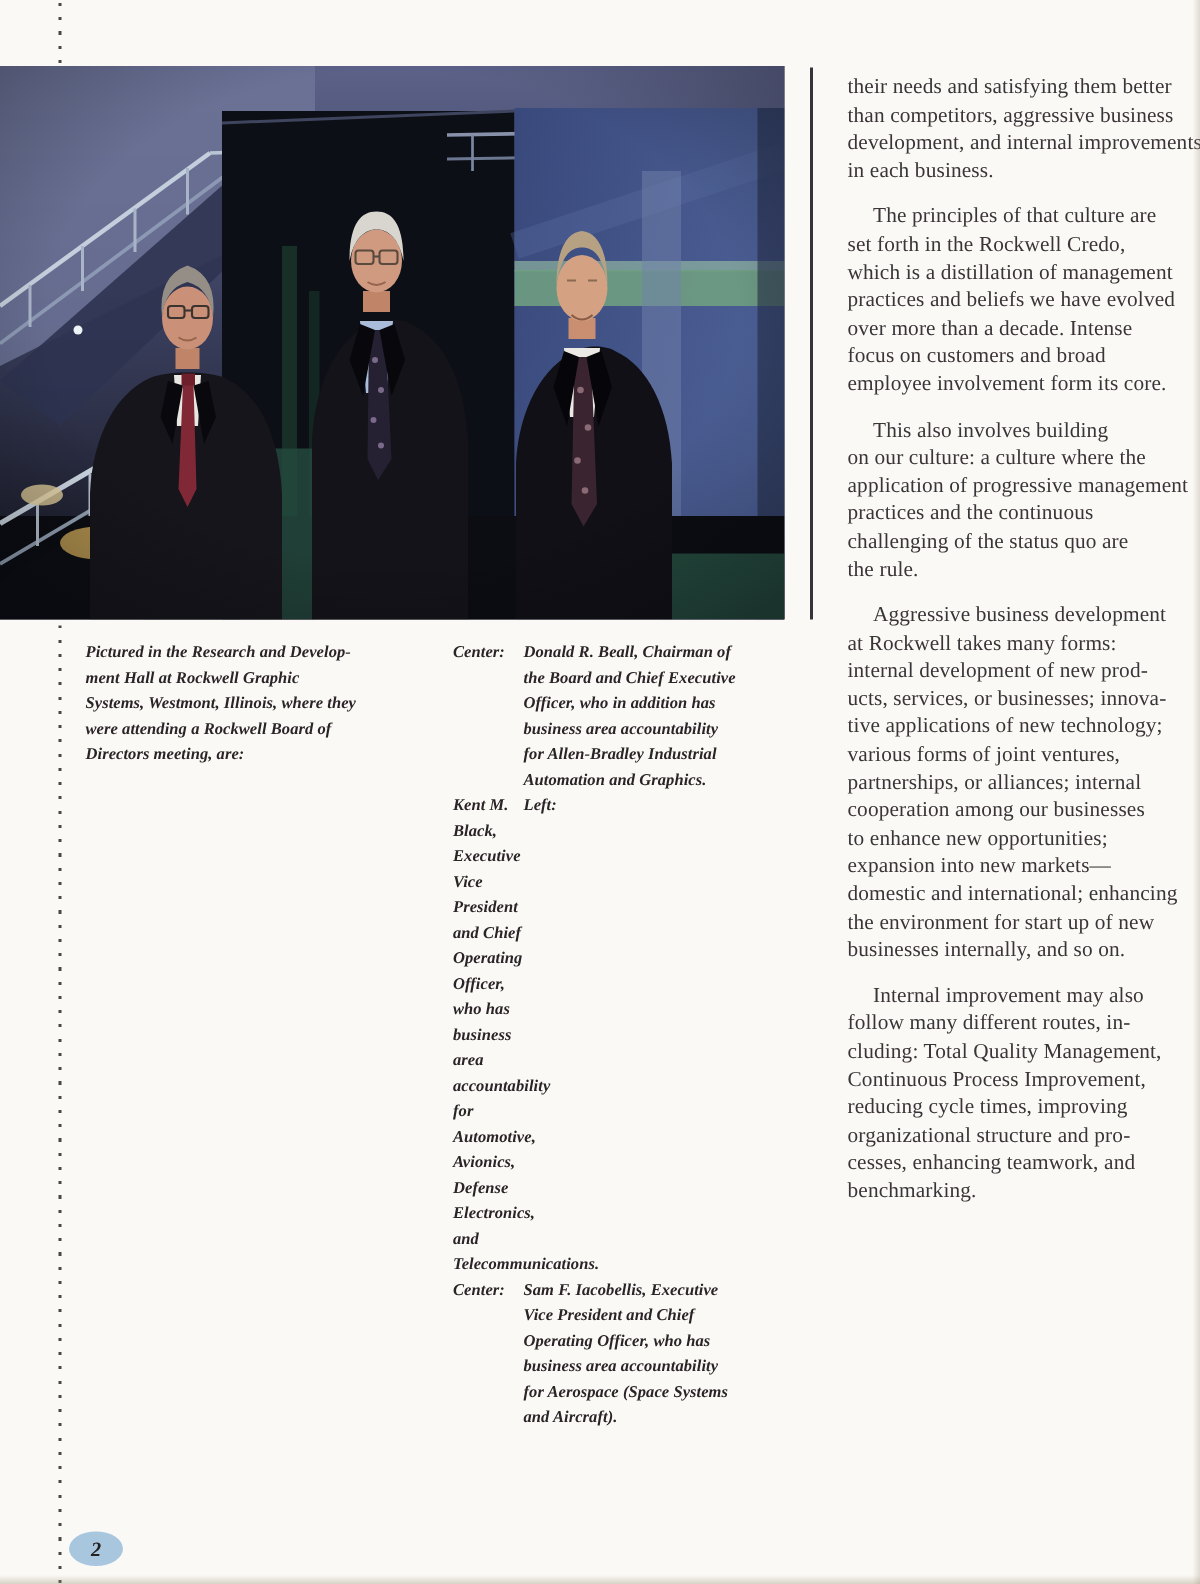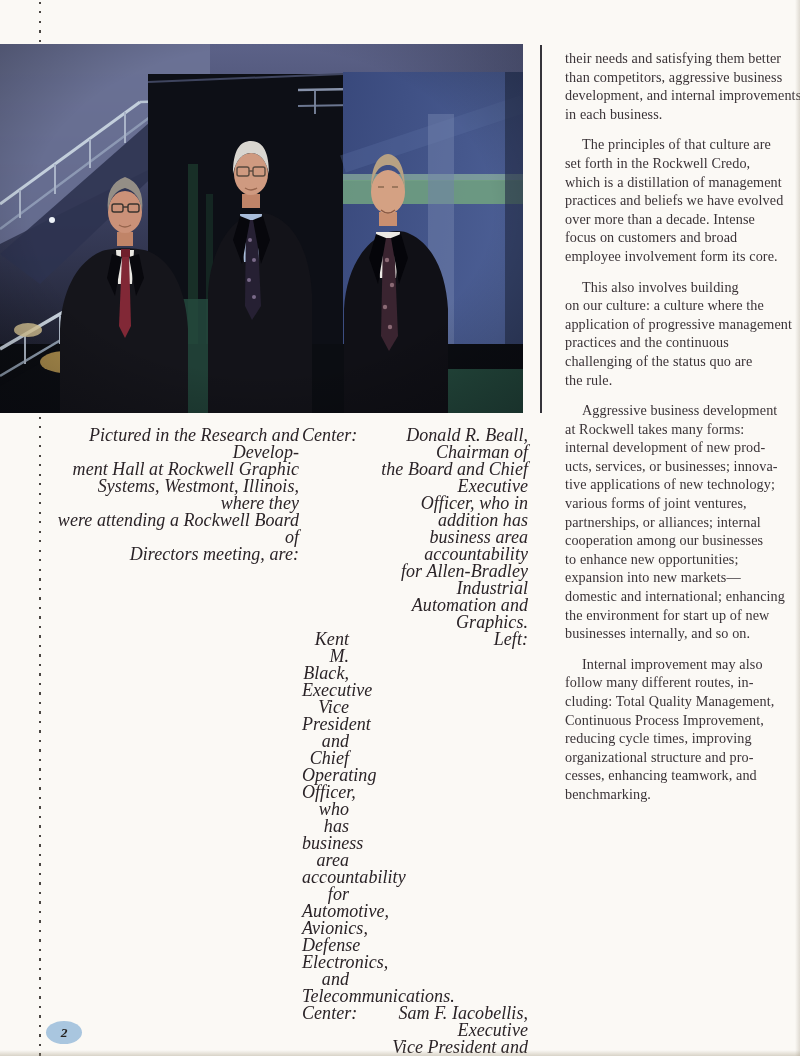--- a/index.html
+++ b/index.html
@@ -23,26 +23,26 @@
     position:absolute;left:540px;top:45px;width:1.5px;height:368px;background:#35343a;
   }
   .body-col{
     position:absolute;left:553px;top:37px;width:247px;
     font-size:14.2px;line-height:18.6px;color:#3a3337;
     letter-spacing:.1px;
   }
   .body-col p{margin:12px;white-space:nowrap;}
   .body-col p.indent{text-indent:17px;}
   .caption{
-    font-style:italic;font-weight:normal;color:#2a2327;
-    font-size:18px;line-height:17px;letter-spacing:.05px;text-align:right;
+    font-style:italic;font-weight:bold;color:#2a2327;
+    font-size:11px;line-height:17px;letter-spacing:.05px;
   }
   .caption-left{position:absolute;left:57px;top:427px;width:242px;}
   .caption-right{position:absolute;left:302px;top:427px;width:226px;}
-  .caption-entry{display:grid;grid-template-columns:47px 1fr;gap:15px;}
+  .caption-entry{display:grid;grid-template-columns:47px 1fr;}
   .page-number-badge{
     position:absolute;left:46px;top:1021px;width:36px;height:23px;
     background:#a9c6df;border-radius:50%;
     display:flex;align-items:center;justify-content:center;
     font-style:italic;font-weight:bold;font-size:13.5px;color:#24211f;
   }
   .scan-edge-right{
     position:absolute;right:0;top:0;width:5px;height:100%;
     background:linear-gradient(to right,rgba(0,0,0,0),rgba(150,140,120,.28));
   }

